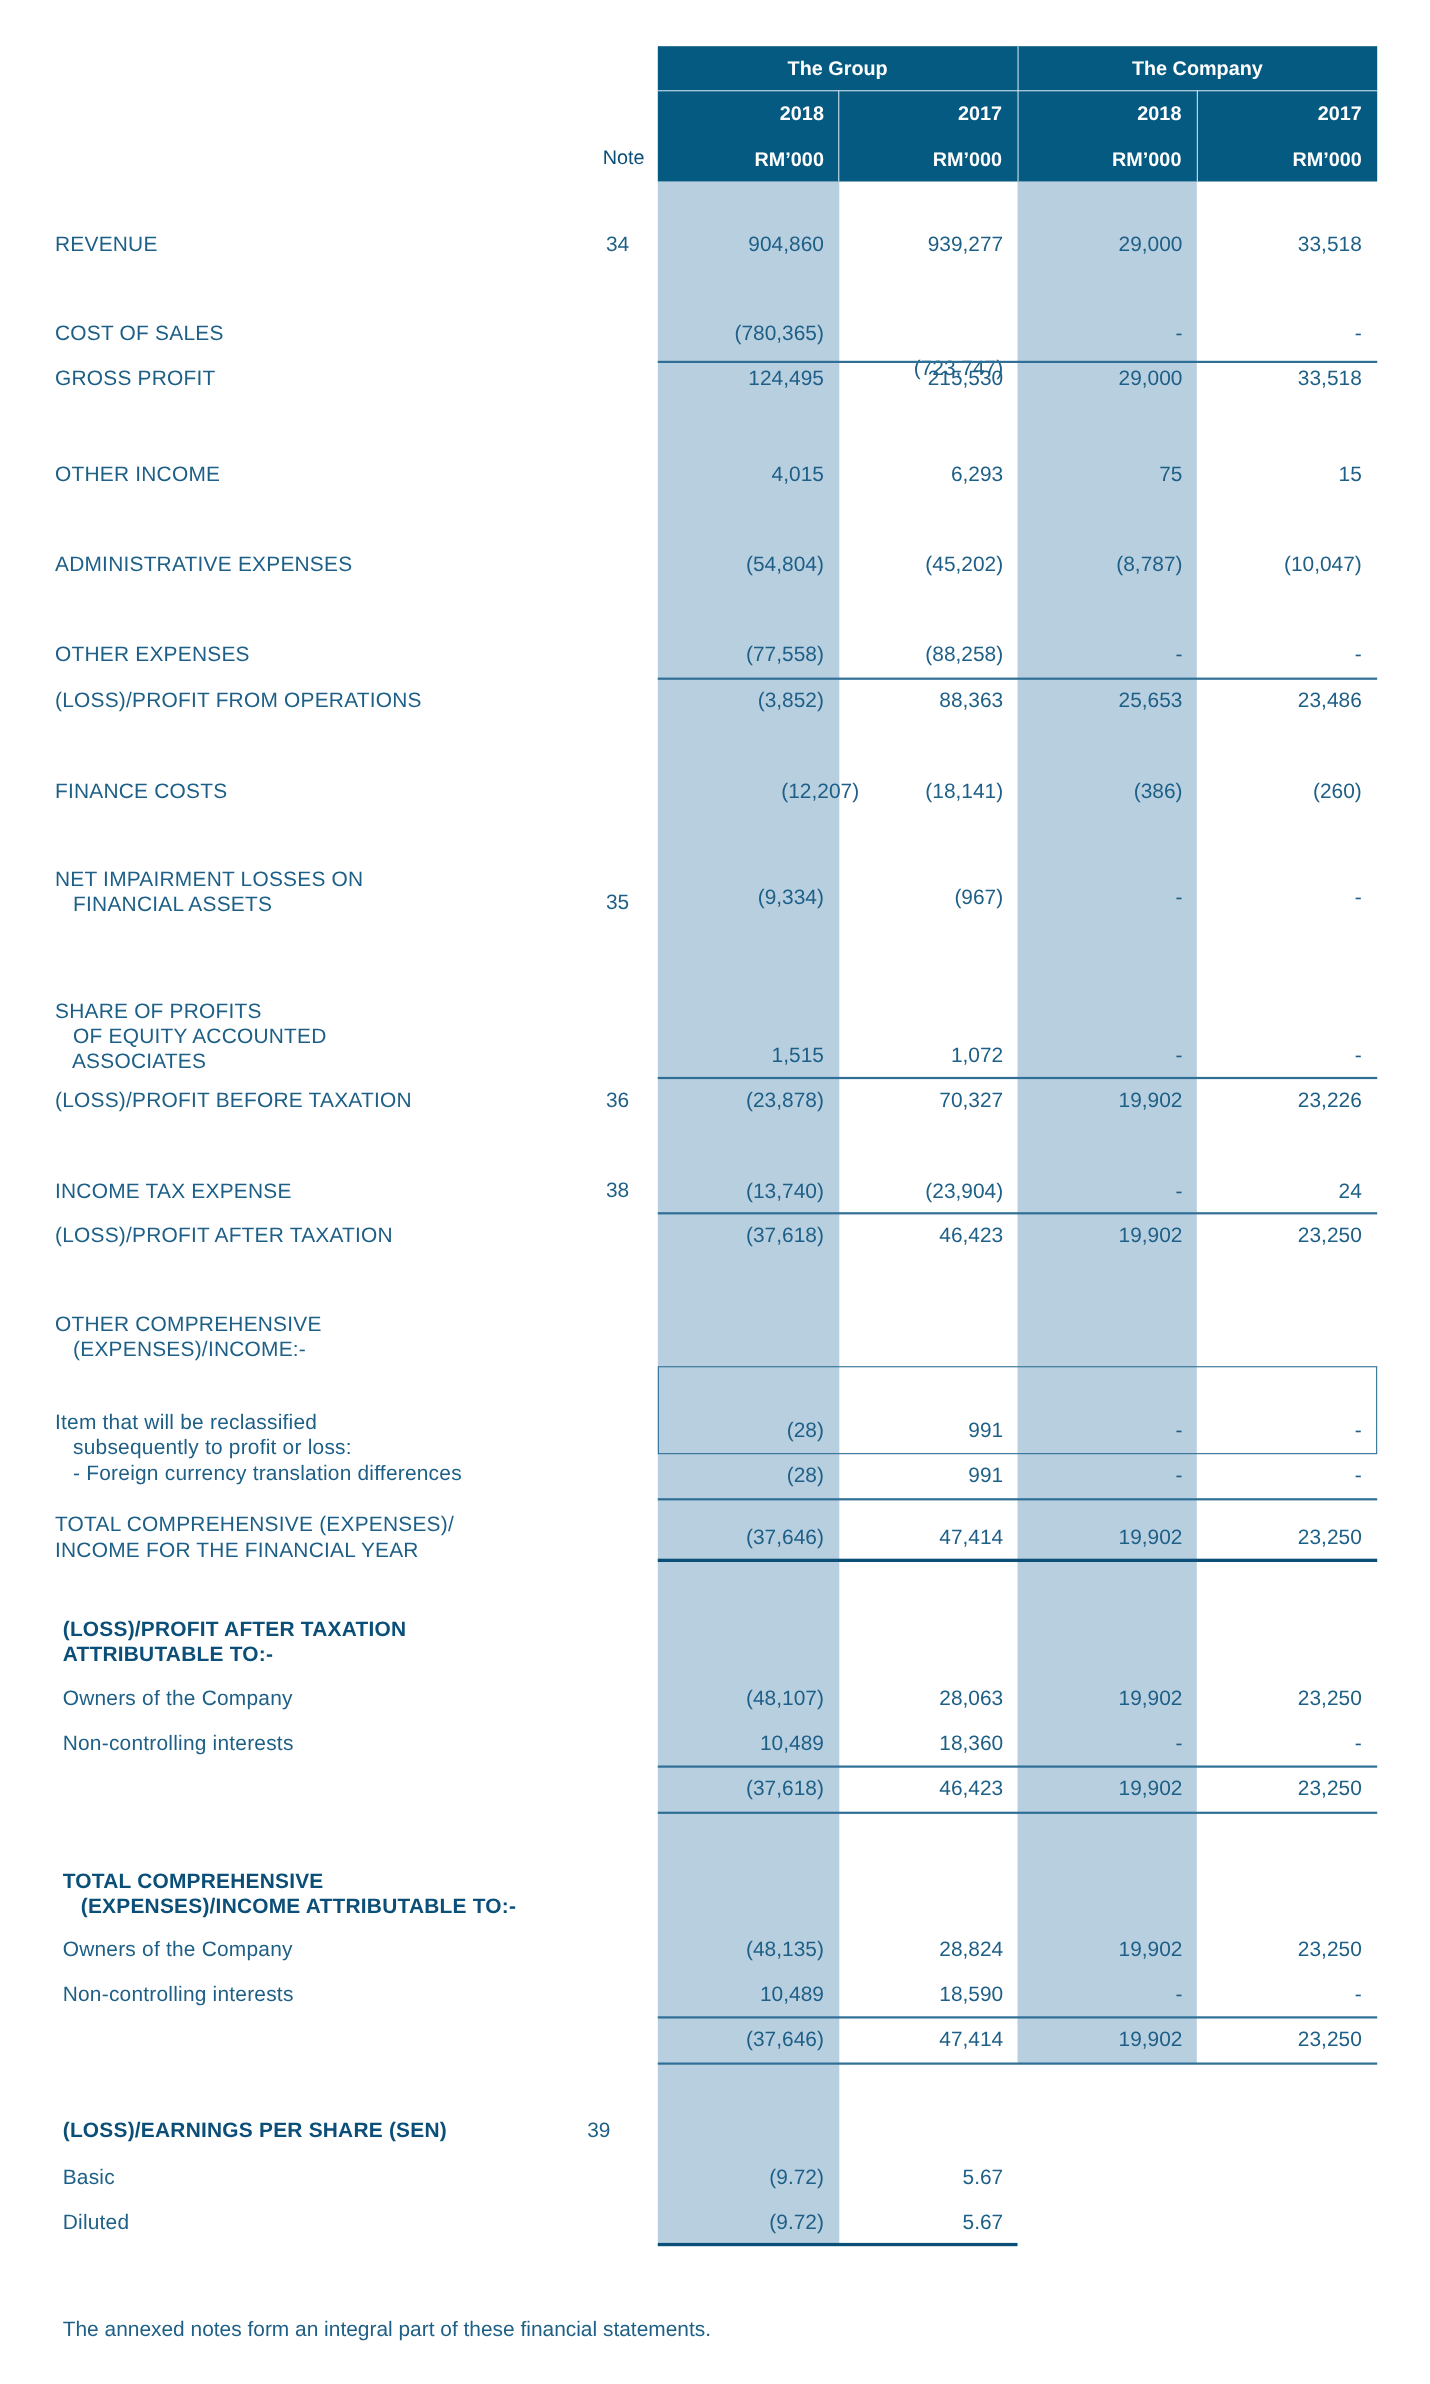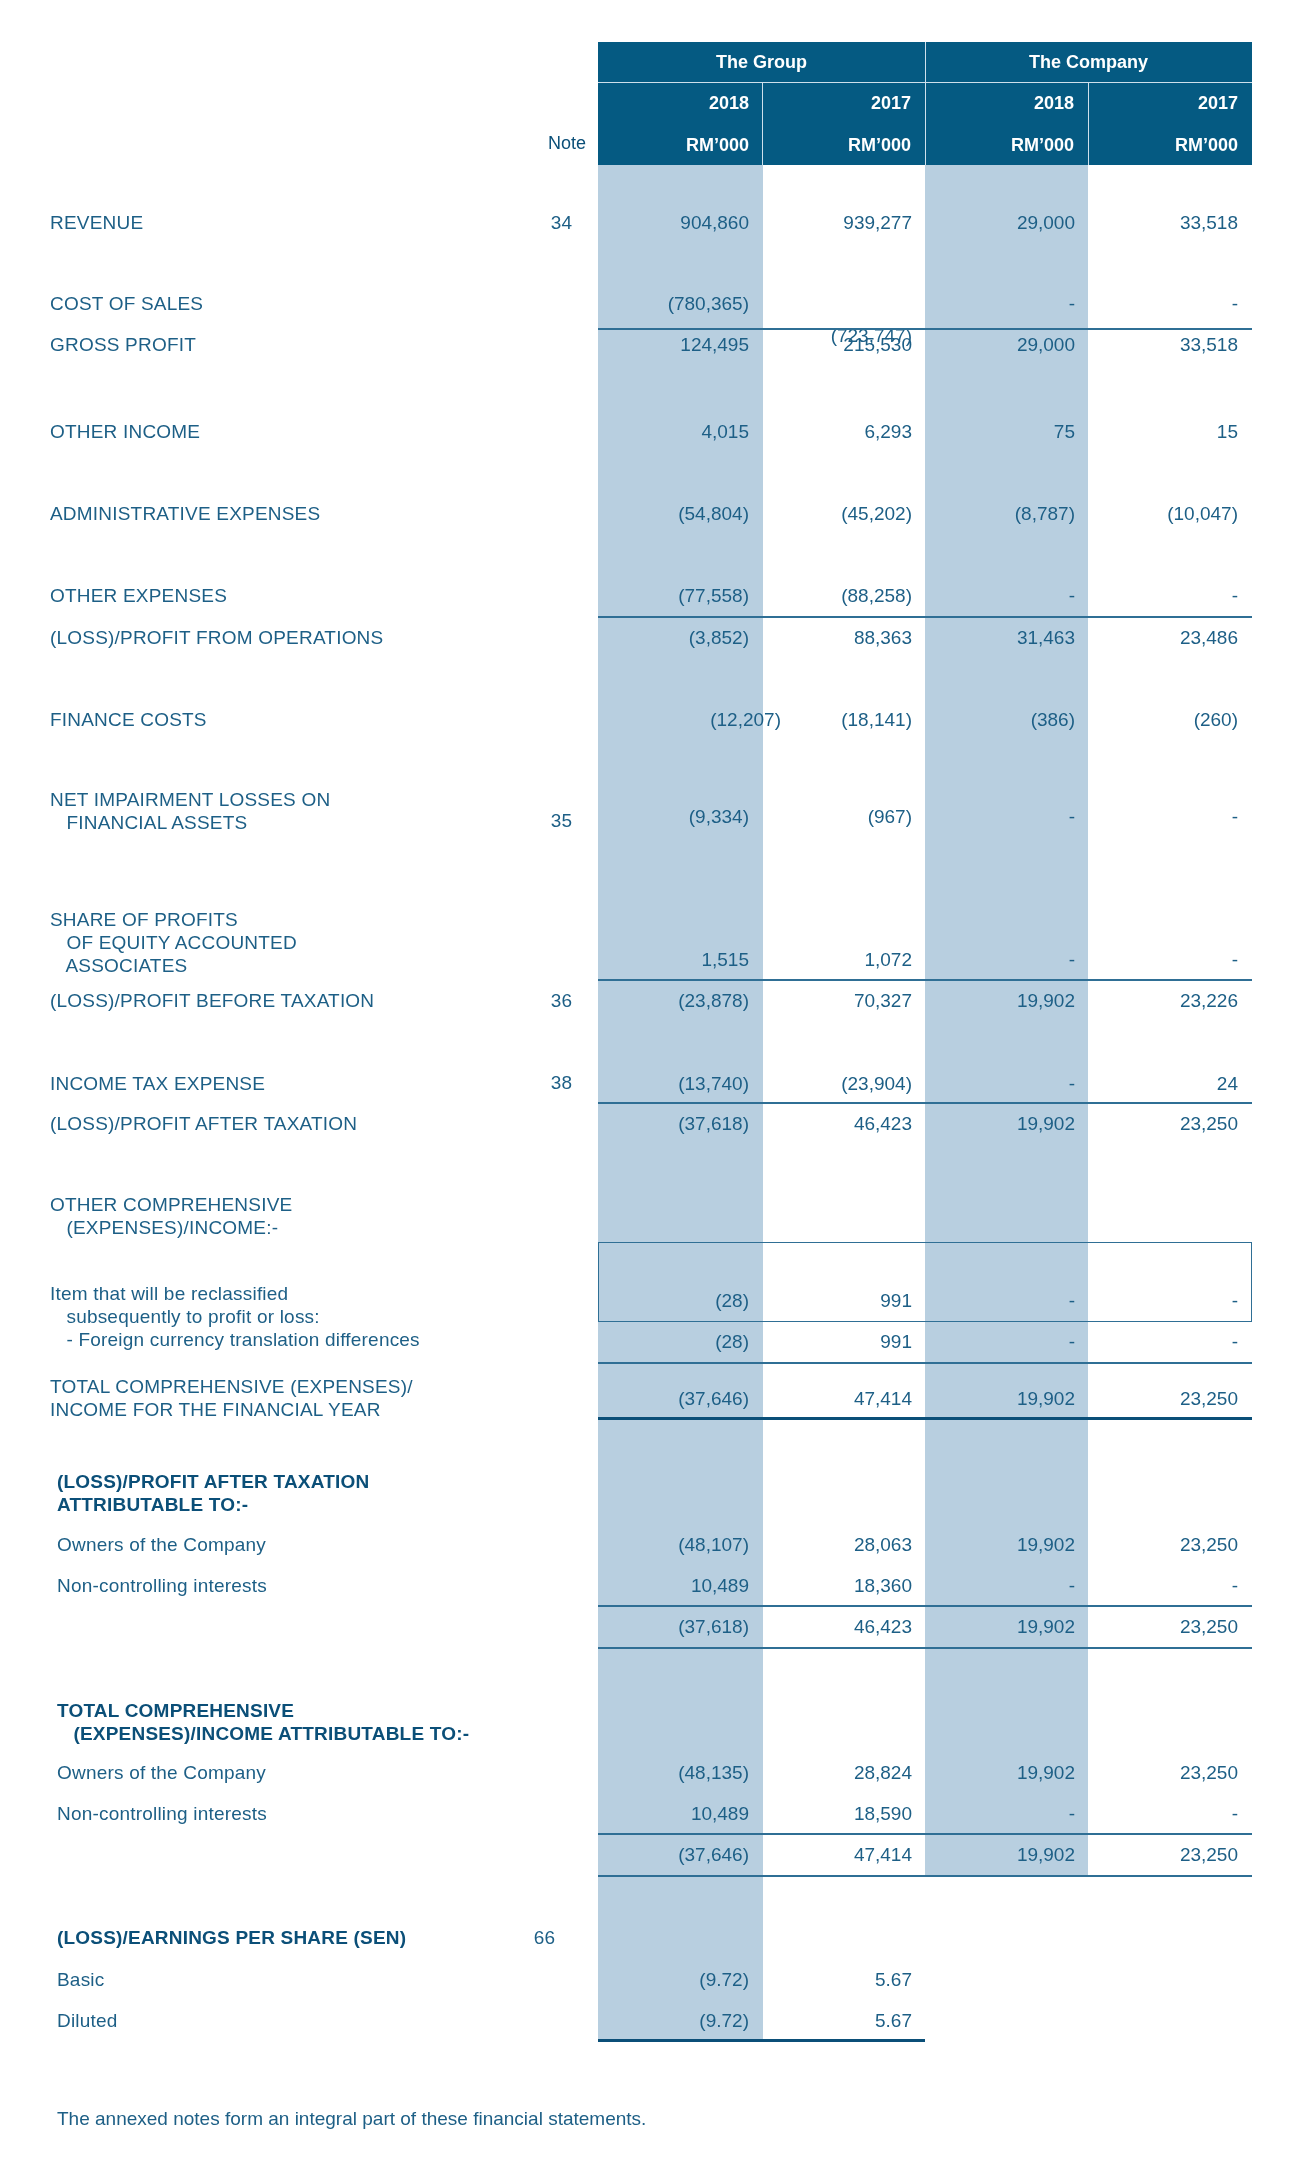--- a/index.html
+++ b/index.html
@@ -100,21 +100,21 @@
       <div class="val" style="top: 503px; left: 599px;">(54,804)</div>
       <div class="val" style="top: 503px; left: 762px;">(45,202)</div>
       <div class="val" style="top: 503px; left: 925px;">(8,787)</div>
       <div class="val" style="top: 503px; left: 1088px;">(10,047)</div>
       <div class="val" style="top: 585px; left: 599px;">(77,558)</div>
       <div class="val" style="top: 585px; left: 762px;">(88,258)</div>
       <div class="val" style="top: 585px; left: 925px;">-</div>
       <div class="val" style="top: 585px; left: 1088px;">-</div>
       <div class="val" style="top: 627px; left: 599px;">(3,852)</div>
       <div class="val" style="top: 627px; left: 762px;">88,363</div>
-      <div class="val" style="top: 627px; left: 925px;">31,463</div>
+      <div class="val" style="top: 627px; left: 925px;">25,653</div>
       <div class="val" style="top: 627px; left: 1088px;">23,486</div>
       <div class="val" style="top: 709px; left: 599px; padding-left: 32px;">(12,207)</div>
       <div class="val" style="top: 709px; left: 762px;">(18,141)</div>
       <div class="val" style="top: 709px; left: 925px;">(386)</div>
       <div class="val" style="top: 709px; left: 1088px;">(260)</div>
       <div class="val" style="top: 806px; left: 599px;">(9,334)</div>
       <div class="val" style="top: 806px; left: 762px;">(967)</div>
       <div class="val" style="top: 806px; left: 925px;">-</div>
       <div class="val" style="top: 806px; left: 1088px;">-</div>
       <div class="val" style="top: 949px; left: 599px;">1,515</div>
@@ -197,19 +197,19 @@
   <div class="lbl bold" style="top:1699px;">TOTAL COMPREHENSIVE
    (EXPENSES)/INCOME ATTRIBUTABLE TO:-</div>
   <div class="lbl sub" style="top:1761px;">Owners of the Company</div>
   <div class="lbl sub" style="top:1802px;">Non-controlling interests</div>
   <div class="hline" style="left:598px; width:654px; top:1833px;"></div>
   <div class="hline" style="left:598px; width:654px; top:1875px;"></div>
 </div>
 
 <div>
   <div class="lbl bold" style="top:1926px;">(LOSS)/EARNINGS PER SHARE (SEN)</div>
-  <div class="note" style="top:1927px; left:515px;">66</div>
+  <div class="note" style="top:1927px; left:515px;">39</div>
   <div class="lbl sub" style="top:1968px;">Basic</div>
   <div class="lbl sub" style="top:2009px;">Diluted</div>
   <div class="hline thick" style="left:598px; width:327px; top:2039px;"></div>
 </div>
 
 <div class="foot">The annexed notes form an integral part of these financial statements.</div>
 
 </body></html>

